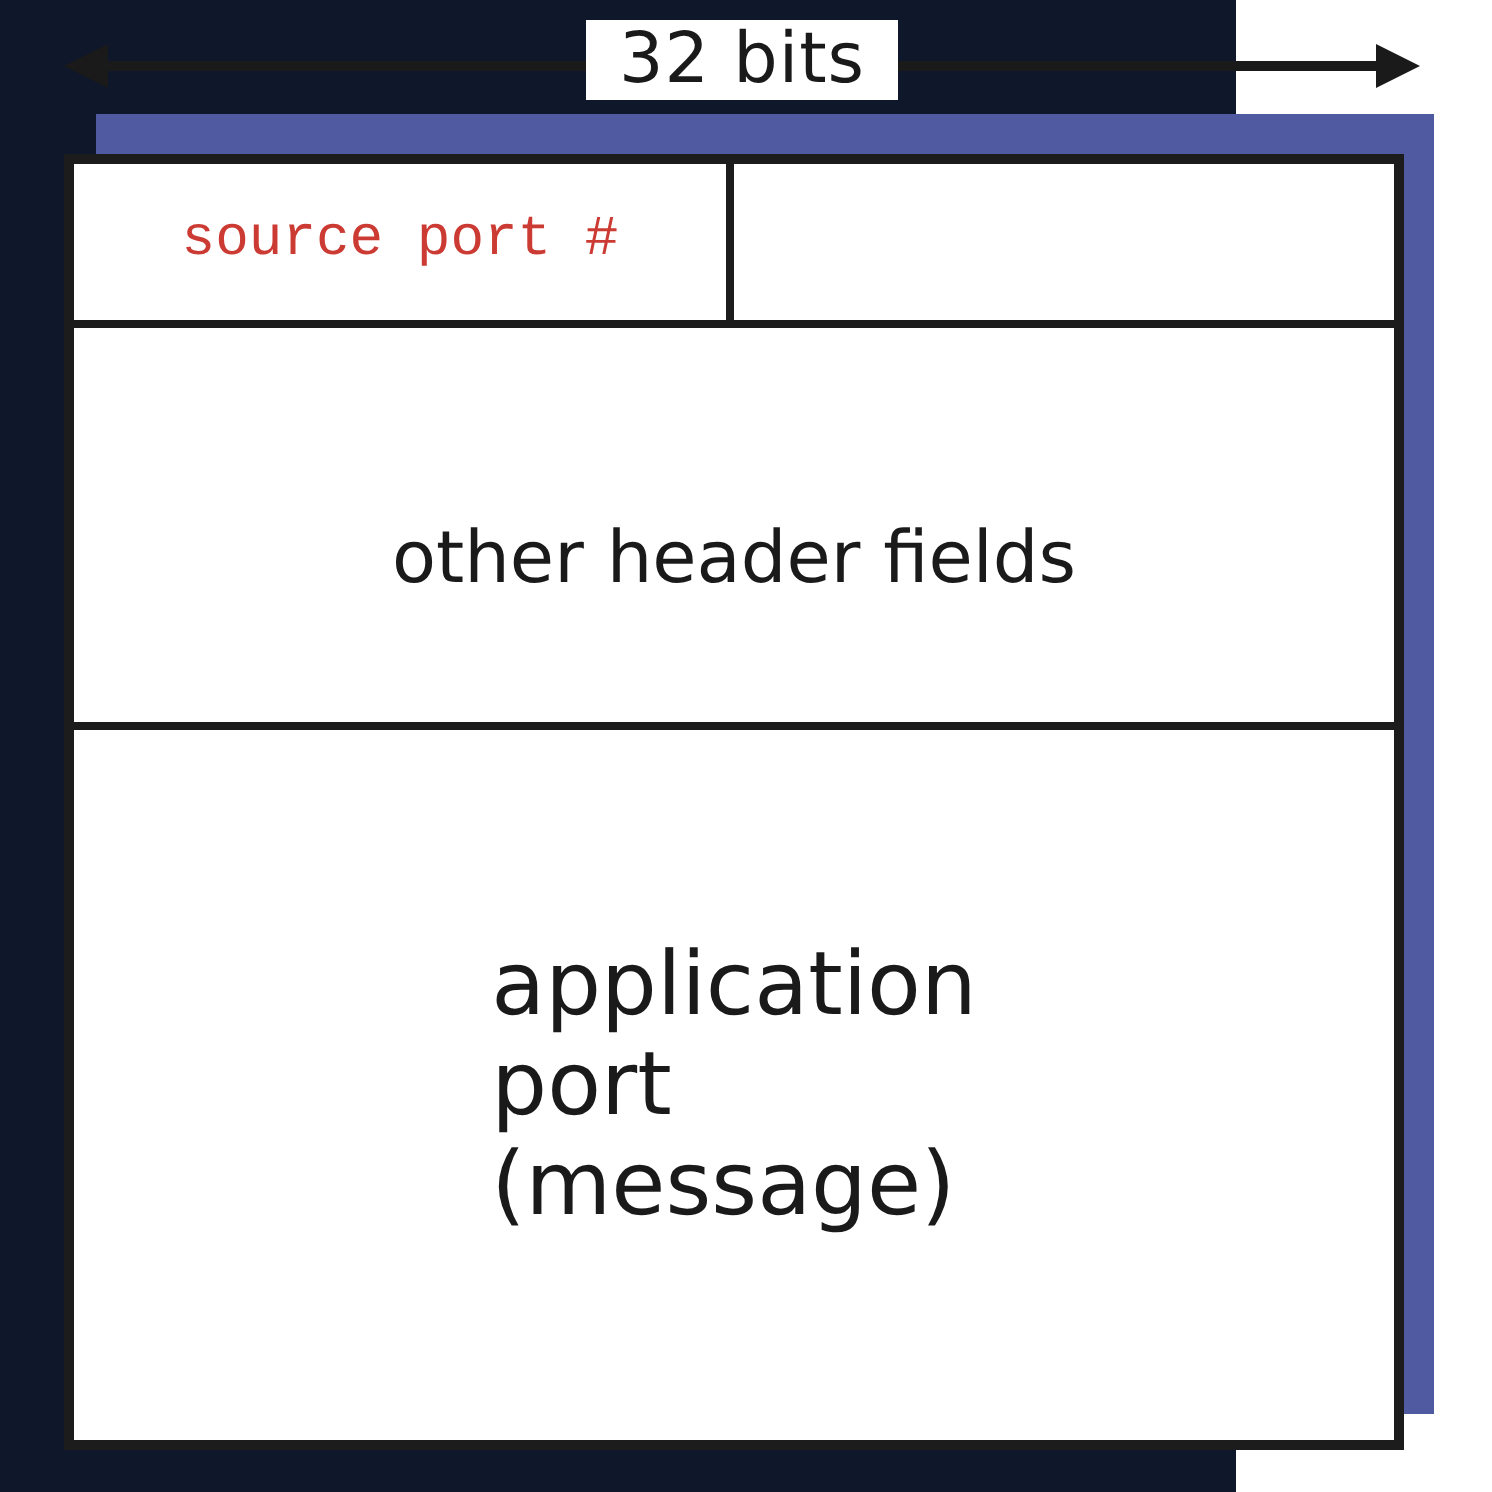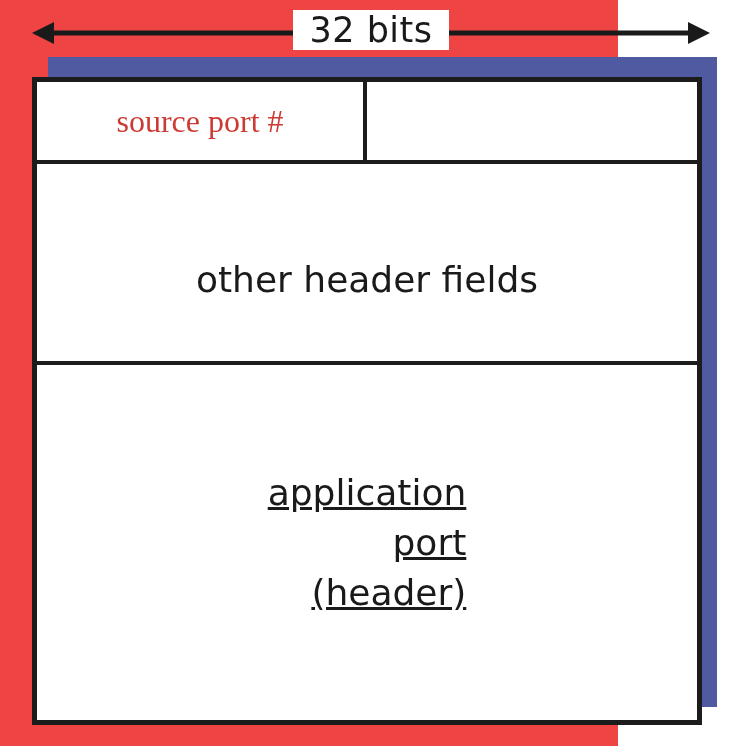--- a/index.html
+++ b/index.html
@@ -11,21 +11,21 @@
     width: 746px;
     height: 746px;
     overflow: hidden;
     font-family: "DejaVu Sans", sans-serif;
   }
 
   #diagram {
     position: relative;
     width: 618px;
     height: 746px;
-    background: #ef4444;
+    background: #0f172a;
   }
 
   
   .width-annotation {
     position: absolute;
     left: 32px;
     top: 8px;
     width: 678px;
     height: 52px;
   }
@@ -90,22 +90,22 @@
     display: flex;
     align-items: center;
     justify-content: center;
     box-sizing: border-box;
   }
   .port-cell.left {
     border-right: 4px solid #1c1c1c;
     flex: 0 0 330px;
   }
   .port-cell .cell-text {
-    font-family: Liberation Serif, serif;
-    font-size: 32px;
+    font-family: Liberation Mono, monospace;
+    font-size: 28px;
     line-height: 36px;
     color: #cc3b33;
     white-space: nowrap;
   }
 
   
   .header-row {
     flex: 0 0 201px;
     height: 201px;
     display: flex;
@@ -125,26 +125,25 @@
 
   
   .payload-row {
     flex: 1 1 auto;
     display: flex;
     align-items: center;
     justify-content: center;
     box-sizing: border-box;
   }
   .payload-text {
-    text-align: right;
+    text-align: left;
     font-family: "DejaVu Sans", sans-serif;
-    font-size: 36px;
+    font-size: 44px;
     line-height: 50px;
     color: #1a1a1a;
-    text-decoration: underline;
   }
   .payload-text div {
     white-space: nowrap;
   }
 </style>
 </head>
 <body>
 
 <div id="diagram">
 
@@ -170,18 +169,18 @@
     </div>
 
     <div class="header-row">
       <span class="cell-text">other header fields</span>
     </div>
 
     <div class="payload-row">
       <div class="payload-text">
         <div>application</div>
         <div>port</div>
-        <div>(header)</div>
+        <div>(message)</div>
       </div>
     </div>
 
   </div>
 </div>
 
 </body></html>

